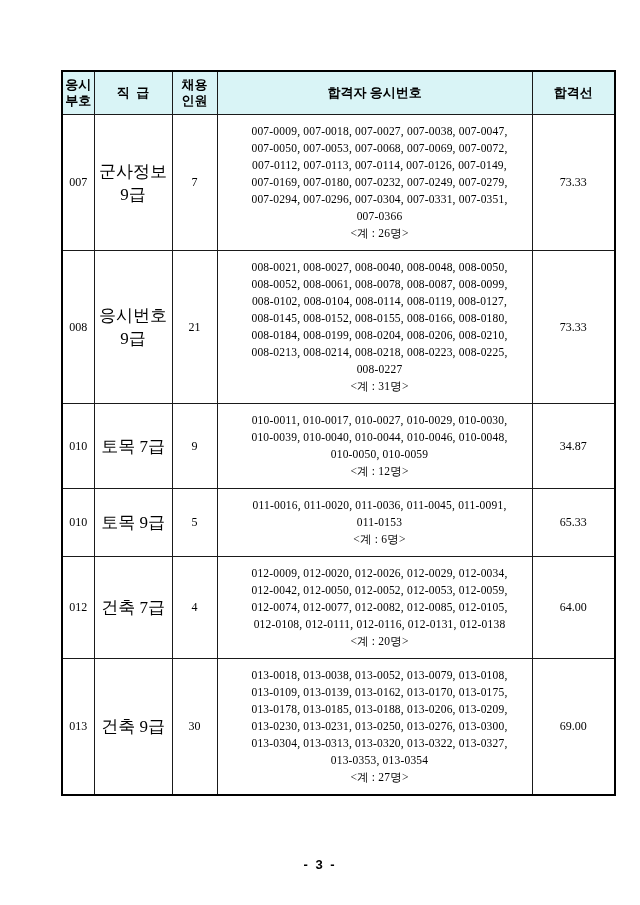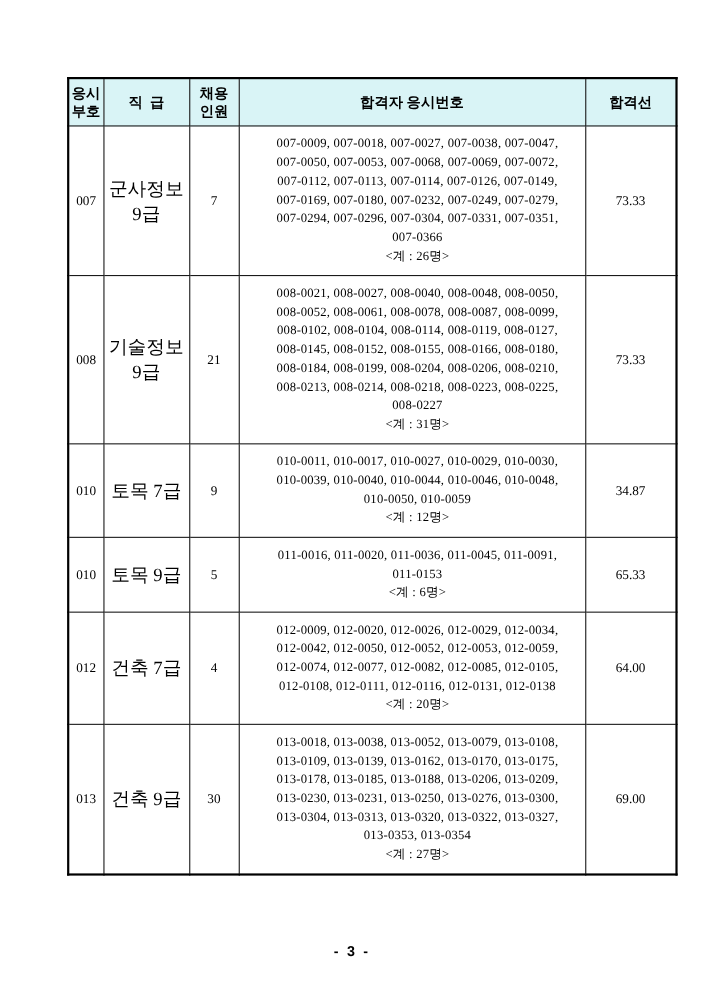--- a/index.html
+++ b/index.html
@@ -106,21 +106,21 @@
 007-0050, 007-0053, 007-0068, 007-0069, 007-0072,
 007-0112, 007-0113, 007-0114, 007-0126, 007-0149,
 007-0169, 007-0180, 007-0232, 007-0249, 007-0279,
 007-0294, 007-0296, 007-0304, 007-0331, 007-0351,
 007-0366
 &lt;계 : 26명&gt;</td>
         <td class="cutoff">73.33</td>
       </tr>
       <tr>
         <td class="code">008</td>
-        <td class="position">기술정보 9급</td>
+        <td class="position">응시번호 9급</td>
         <td class="hires">21</td>
         <td class="numbers">008-0021, 008-0027, 008-0040, 008-0048, 008-0050,
 008-0052, 008-0061, 008-0078, 008-0087, 008-0099,
 008-0102, 008-0104, 008-0114, 008-0119, 008-0127,
 008-0145, 008-0152, 008-0155, 008-0166, 008-0180,
 008-0184, 008-0199, 008-0204, 008-0206, 008-0210,
 008-0213, 008-0214, 008-0218, 008-0223, 008-0225,
 008-0227
 &lt;계 : 31명&gt;</td>
         <td class="cutoff">73.33</td>

